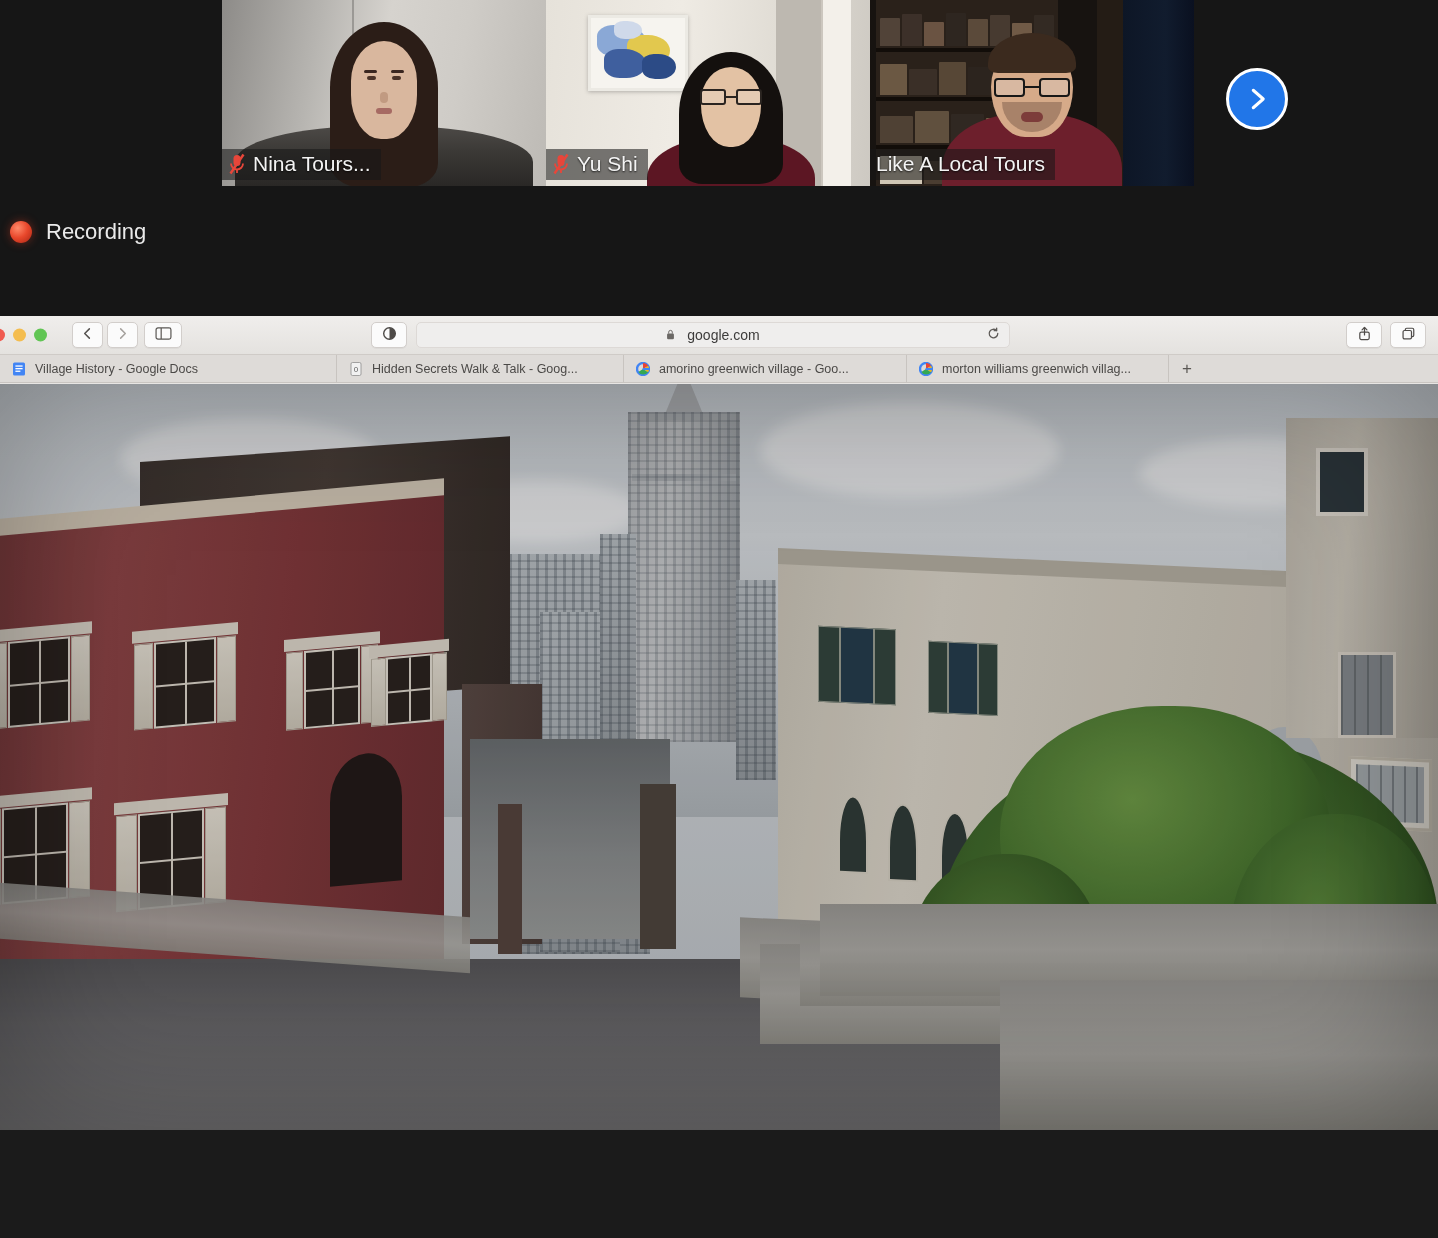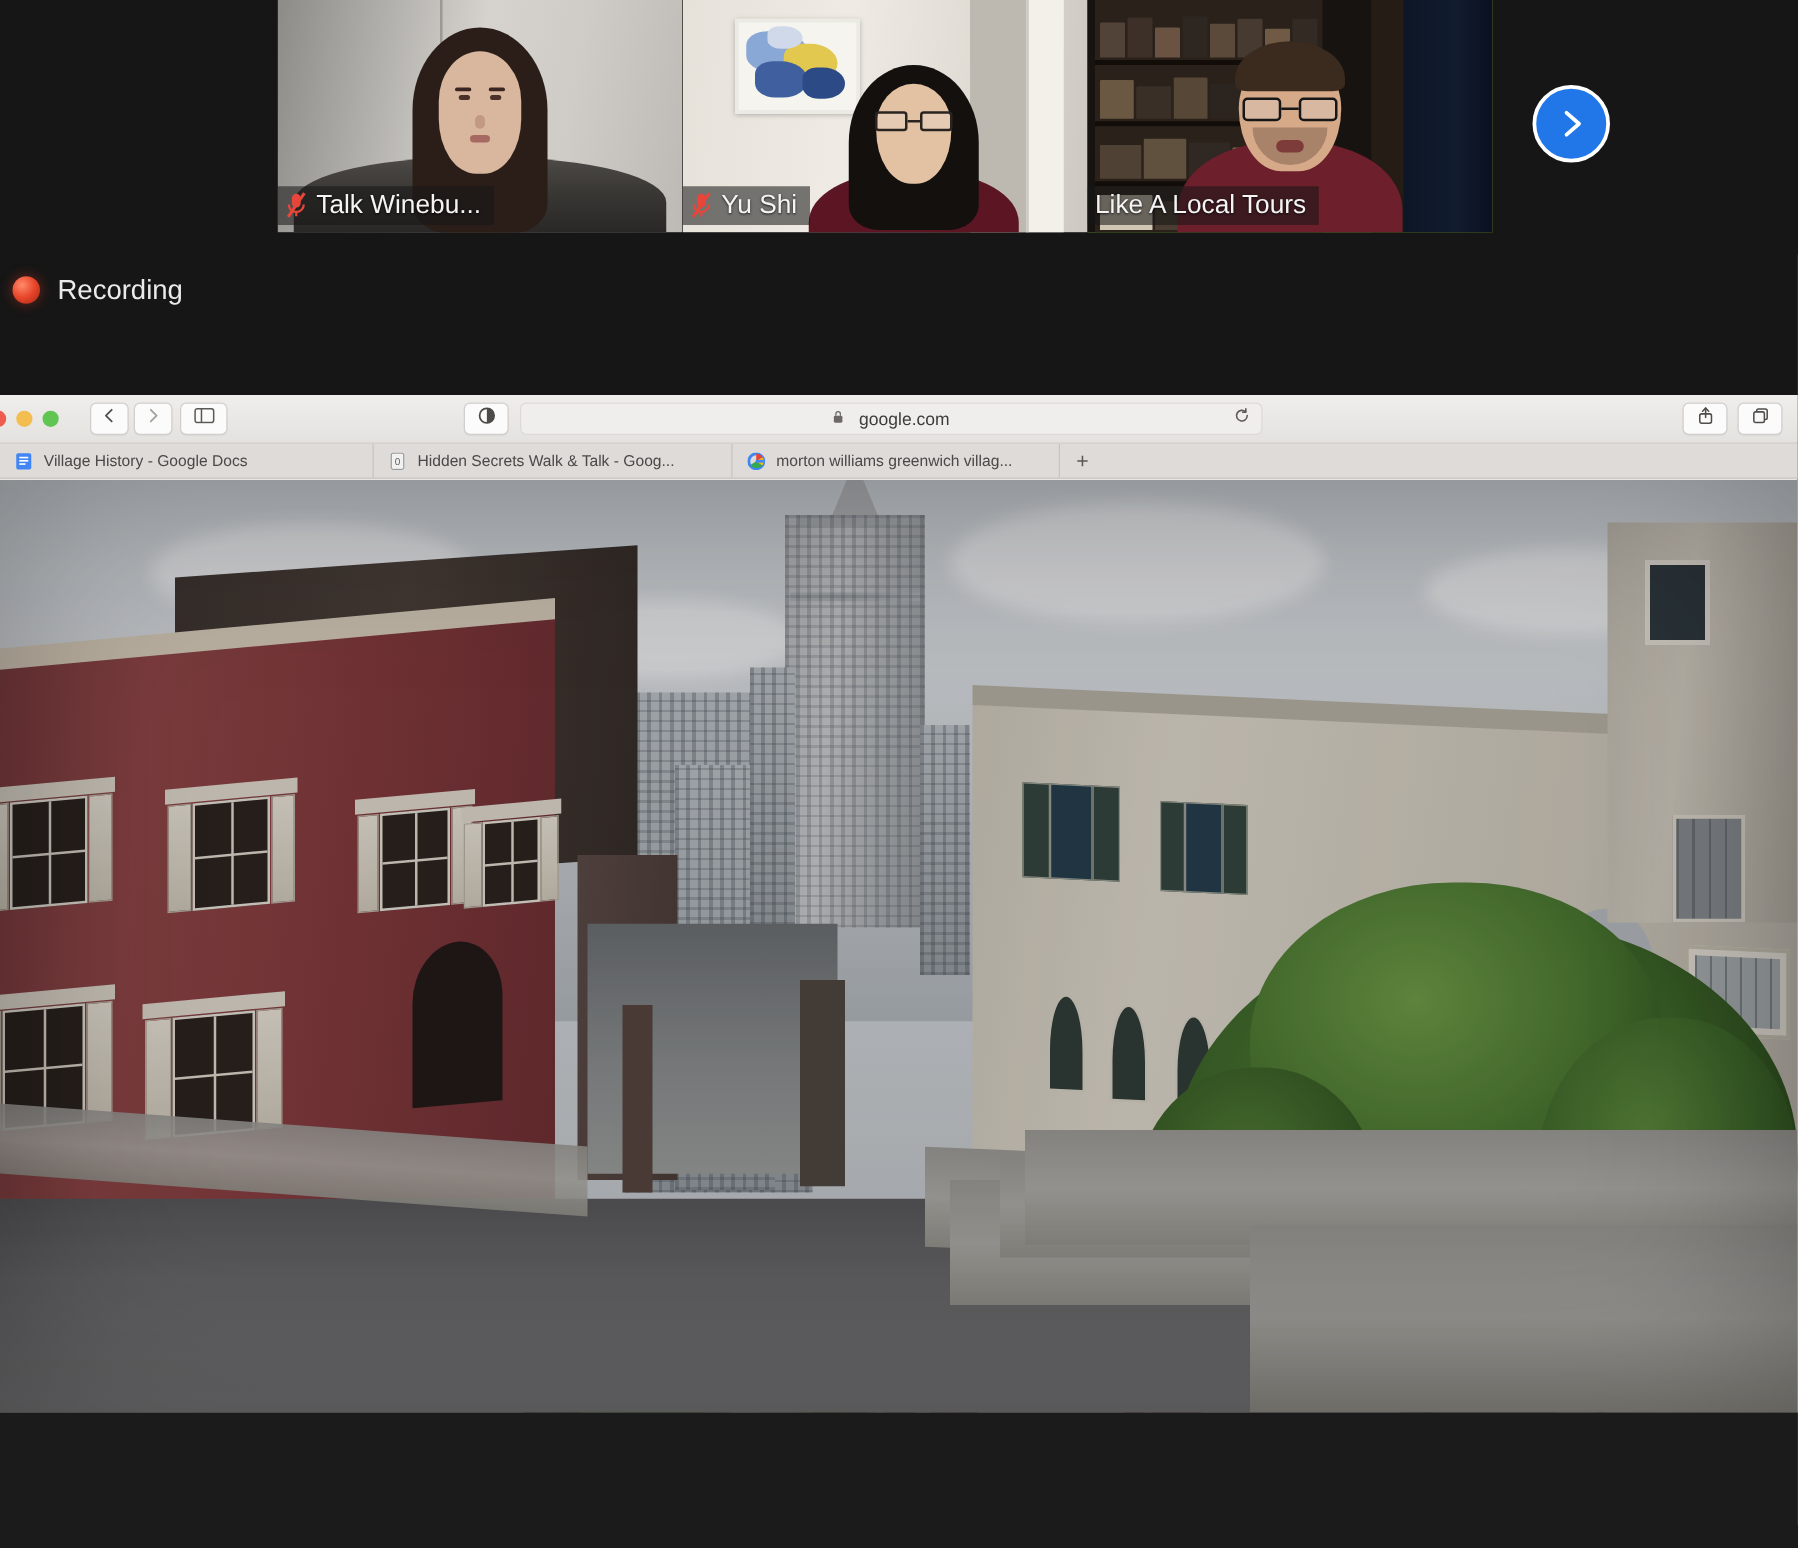--- a/index.html
+++ b/index.html
@@ -339,21 +339,21 @@
       </div>
       <div class="name-bar">
         <span class="mic-muted">
           <svg viewBox="0 0 18 22" width="18" height="22">
             <rect x="5.5" y="2" width="7" height="11" rx="3.5" fill="#e8463a"></rect>
             <path d="M3 10.5a6 6 0 0 0 12 0" stroke="#e8463a" stroke-width="1.8" fill="none"></path>
             <line x1="9" y1="16.5" x2="9" y2="20" stroke="#e8463a" stroke-width="1.8"></line>
             <line x1="2.5" y1="20.5" x2="15.5" y2="1.5" stroke="#e8463a" stroke-width="2.4"></line>
           </svg>
         </span>
-        <span class="name-text">Talk Winebu...</span>
+        <span class="name-text">Nina Tours...</span>
       </div>
     </div>
 
     <div class="tile">
       <div class="tile-scene scene-yu">
         <div class="yu-darkzone"></div>
         <div class="yu-doorframe"></div>
         <div class="art">
           <div class="art-blob" style="left:6%;top:10%;width:52%;height:46%;background:#8aa8d6;"></div>
           <div class="art-blob" style="left:38%;top:24%;width:46%;height:44%;background:#e2c84e;"></div>
@@ -533,21 +533,21 @@
           <svg viewBox="0 0 16 16" width="15" height="15">
             <rect x="4.6" y="2.4" width="9" height="9" rx="1.5" fill="none" stroke="#4f4c49" stroke-width="1.3"></rect>
             <rect x="2.2" y="4.8" width="9" height="9" rx="1.5" fill="#f8f8f8" stroke="#4f4c49" stroke-width="1.3"></rect>
           </svg>
         </span>
       </div>
     </div>
   </div>
 
   <div class="sf-tabbar">
-    <div class="sf-tab" style="width:299px">
+    <div class="sf-tab" style="width:337px">
       <span class="favicon">
         <svg viewBox="0 0 14 14" width="14" height="14">
           <rect x="1" y="0.5" width="12" height="13" rx="1.5" fill="#4285f4"></rect>
           <rect x="3.4" y="3.4" width="7.2" height="1.3" fill="#ffffff"></rect>
           <rect x="3.4" y="6" width="7.2" height="1.3" fill="#ffffff"></rect>
           <rect x="3.4" y="8.6" width="5" height="1.3" fill="#ffffff"></rect>
         </svg>
       </span>
       <span class="tl">Village History - Google Docs</span>
     </div>
@@ -556,20 +556,32 @@
       <span class="favicon">
         <svg viewBox="0 0 14 14" width="14" height="14">
           <rect x="2" y="0.5" width="10" height="13" rx="1.5" fill="#f1f1f1" stroke="#8e8e8e" stroke-width="0.8"></rect>
           <text x="7" y="10" font-size="8" text-anchor="middle" fill="#5f5f5f" font-family="Liberation Sans, sans-serif">0</text>
         </svg>
       </span>
       <span class="tl">Hidden Secrets Walk &amp; Talk - Goog...</span>
     </div>
 
 
+    <div class="sf-tab" style="width:283px">
+      <span class="favicon">
+        <svg viewBox="0 0 14 14" width="14" height="14">
+          <circle cx="7" cy="7" r="6" fill="none" stroke="#4285f4" stroke-width="2.4"></circle>
+          <path d="M7 1a6 6 0 0 1 5.2 3L7 7Z" fill="#ea4335"></path>
+          <path d="M12.2 4A6 6 0 0 1 12 10.3L7 7Z" fill="#fbbc05"></path>
+          <path d="M12 10.3A6 6 0 0 1 2.3 10L7 7Z" fill="#34a853"></path>
+          <rect x="6.6" y="5.9" width="6.4" height="2.2" fill="#4285f4"></rect>
+        </svg>
+      </span>
+      <span class="tl">amorino greenwich village - Goo...</span>
+    </div>
 
     <div class="sf-tab" style="width:262px">
       <span class="favicon">
         <svg viewBox="0 0 14 14" width="14" height="14">
           <circle cx="7" cy="7" r="6" fill="none" stroke="#4285f4" stroke-width="2.4"></circle>
           <path d="M7 1a6 6 0 0 1 5.2 3L7 7Z" fill="#ea4335"></path>
           <path d="M12.2 4A6 6 0 0 1 12 10.3L7 7Z" fill="#fbbc05"></path>
           <path d="M12 10.3A6 6 0 0 1 2.3 10L7 7Z" fill="#34a853"></path>
           <rect x="6.6" y="5.9" width="6.4" height="2.2" fill="#4285f4"></rect>
         </svg>

